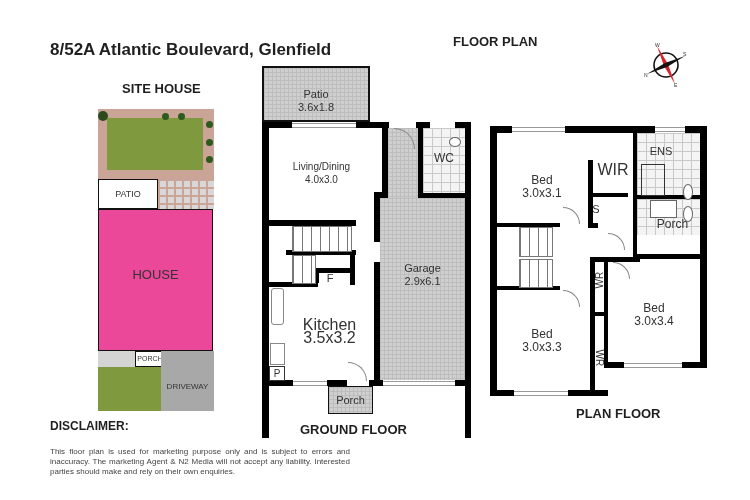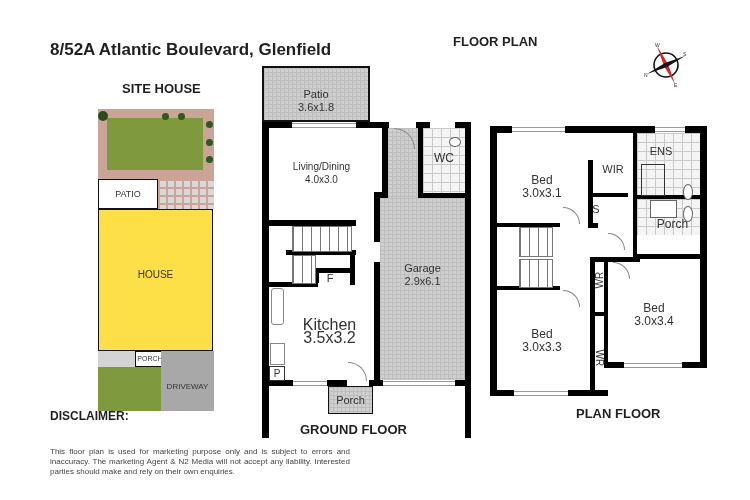--- a/index.html
+++ b/index.html
@@ -45,21 +45,21 @@
   <div class="abs" style="left:0; top:0; width:116px; height:70px; background:#c9a497;"></div>
   <div class="abs" style="left:9px; top:9px; width:96px; height:52px; background:#7f9a3e;"></div>
   <div class="abs" style="left:0; top:2px; width:10px; height:10px; border-radius:50%; background:#2d4a1e;"></div>
   <div class="abs" style="left:64px; top:4px; width:7px; height:7px; border-radius:50%; background:#2d5a1e;"></div>
   <div class="abs" style="left:80px; top:4px; width:7px; height:7px; border-radius:50%; background:#2d5a1e;"></div>
   <div class="abs" style="left:108px; top:12px; width:7px; height:7px; border-radius:50%; background:#2d5a1e;"></div>
   <div class="abs" style="left:108px; top:30px; width:7px; height:7px; border-radius:50%; background:#2d5a1e;"></div>
   <div class="abs" style="left:108px; top:47px; width:7px; height:7px; border-radius:50%; background:#2d5a1e;"></div>
   <div class="abs" style="left:60px; top:70px; width:56px; height:30px; background:#c9a497; background-image: linear-gradient(#c9a497 2px, transparent 2px), linear-gradient(90deg, #c9a497 2px, transparent 2px); background-size:8px 8px; background-color:#d8d8d8;"></div>
   <div class="abs lbl" style="left:0; top:70px; width:58px; height:28px; border:1.5px solid #111; background:#fff; line-height:28px; font-size:9px;">PATIO</div>
-  <div class="abs lbl" style="left:0; top:100px; width:113px; height:140px; border:1.5px solid #111; background:#fde047; line-height:130px; font-size:10px;">HOUSE</div>
+  <div class="abs lbl" style="left:0; top:100px; width:113px; height:140px; border:1.5px solid #111; background:#ec4899; line-height:130px; font-size:13px;">HOUSE</div>
   <div class="abs" style="left:0; top:242px; width:37px; height:16px; background:#d4d4d4;"></div>
   <div class="abs lbl" style="left:37px; top:242px; width:28px; height:14px; border:1px solid #111; background:#fff; line-height:14px; font-size:7px;">PORCH</div>
   <div class="abs" style="left:0; top:258px; width:63px; height:44px; background:#7f9a3e;"></div>
   <div class="abs lbl" style="left:63px; top:242px; width:53px; height:60px; background:#a8a8a8; line-height:60px; font-size:8px; padding-top:6px; box-sizing:border-box;">DRIVEWAY</div>
 </div>
 
 <div class="abs" style="left:262px; top:66px; width:108px; height:56px; border:2px solid #111; box-sizing:border-box;">
   <div class="abs paver" style="left:0; top:0; right:0; bottom:0;"></div>
   <div class="abs lbl" style="left:0; top:20px; width:100%;">
     <div>Patio</div>
@@ -160,21 +160,21 @@
 <div class="abs lbl" style="left:655px; top:218px; width:35px; font-size:12px;">Porch</div>
 <div class="abs" style="left:683px; top:184px; width:8px; height:14px; border:1px solid #666; border-radius:50%; background:#fff;"></div>
 <div class="abs" style="left:683px; top:206px; width:8px; height:14px; border:1px solid #666; border-radius:50%; background:#fff;"></div>
 <div class="abs" style="left:641px; top:164px; width:22px; height:30px; border:1px solid #333;"></div>
 <div class="abs" style="left:650px; top:200px; width:25px; height:16px; border:1px solid #666; background:#fff;"></div>
 
 <div class="abs lbl" style="left:497px; top:174px; width:90px; font-size:12px;">
   <div>Bed</div>
   <div>3.0x3.1</div>
 </div>
-<div class="abs lbl" style="left:593px; top:163px; width:40px; font-size:11px;">WIR</div>
+<div class="abs lbl" style="left:593px; top:163px; width:40px; font-size:16px;">WIR</div>
 <div class="abs lbl" style="left:590px; top:203px; width:12px;">S</div>
 <div class="abs lbl" style="left:592px; top:275px; width:14px; font-size:10px; transform:rotate(-90deg);">WR</div>
 <div class="abs lbl" style="left:608px; top:302px; width:92px; font-size:12px;">
   <div>Bed</div>
   <div>3.0x3.4</div>
 </div>
 <div class="abs lbl" style="left:497px; top:328px; width:90px; font-size:12px;">
   <div>Bed</div>
   <div>3.0x3.3</div>
 </div>
@@ -183,14 +183,14 @@
 <div class="stairs" style="left:519px; top:227px; width:32px; height:28px;"></div>
 <div class="stairs" style="left:519px; top:259px; width:32px; height:27px;"></div>
 
 <div class="door" style="left:563px; top:207px; width:16px; height:16px;"></div>
 <div class="door" style="left:608px; top:233px; width:16px; height:16px;"></div>
 <div class="door" style="left:563px; top:290px; width:16px; height:16px;"></div>
 <div class="door" style="left:613px; top:262px; width:16px; height:16px;"></div>
 
 <div class="abs h2" style="left:576px; top:406px;">PLAN FLOOR</div>
 
-<div class="abs h2" style="left:50px; top:409px; font-size:12px;">DISCLAIMER:</div>
+<div class="abs h2" style="left:50px; top:419px; font-size:12px;">DISCLAIMER:</div>
 <div class="abs disc">This floor plan is used for marketing purpose only and is subject to errors and inaccuracy. The marketing Agent &amp; N2 Media will not accept any liability. Interested parties should make and rely on their own enquiries.</div>
 
 </body></html>

